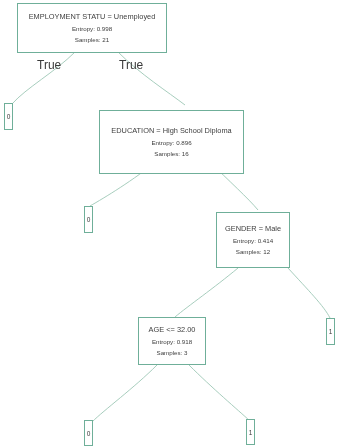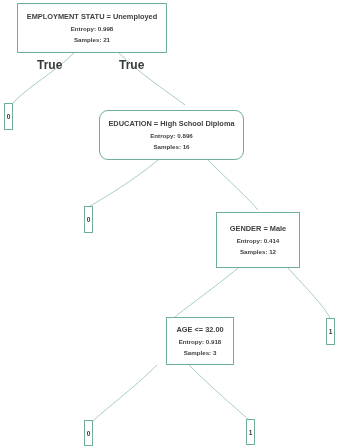--- a/index.html
+++ b/index.html
@@ -7,21 +7,20 @@
     padding: 0;
     background: #ffffff;
   }
   #canvas {
     position: relative;
     width: 342px;
     height: 447px;
     background: #ffffff;
     overflow: hidden;
     font-family: "Liberation Sans", sans-serif;
-    font-weight: bold;
   }
   #edge-layer {
     position: absolute;
     left: 0;
     top: 0;
     width: 342px;
     height: 447px;
     pointer-events: none;
   }
   .node {
@@ -95,41 +94,41 @@
     <div class="stat last">Samples: 21</div>
   </div>
 
   <div class="edge-label" style="left:37px; top:58px;">True</div>
   <div class="edge-label" style="left:119px; top:58px;">True</div>
 
   <div class="leaf" style="left:4px; top:103px; width:9px; height:27px;">
     <span>0</span>
   </div>
 
-  <div class="node" style="left:99px; top:110px; width:145px; height:50px;border-radius:9px;">
+  <div class="node" style="left:99px; top:110px; width:145px; height:64px;">
     <div class="title">EDUCATION = High School Diploma</div>
     <div class="stat">Entropy: 0.896</div>
     <div class="stat last">Samples: 16</div>
   </div>
 
   <div class="leaf" style="left:84px; top:206px; width:9px; height:27px;">
     <span>0</span>
   </div>
 
-  <div class="node" style="left:216px; top:212px; width:84px; height:56px;">
+  <div class="node" style="left:216px; top:212px; width:74px; height:56px;">
     <div class="title">GENDER = Male</div>
     <div class="stat">Entropy: 0.414</div>
     <div class="stat last">Samples: 12</div>
   </div>
 
   <div class="leaf" style="left:326px; top:318px; width:9px; height:27px;">
     <span>1</span>
   </div>
 
-  <div class="node" style="left:138px; top:317px; width:68px; height:48px;margin-left:28px;">
+  <div class="node" style="left:138px; top:317px; width:68px; height:48px;">
     <div class="title">AGE &lt;= 32.00</div>
     <div class="stat">Entropy: 0.918</div>
     <div class="stat last">Samples: 3</div>
   </div>
 
   <div class="leaf" style="left:84px; top:420px; width:9px; height:26px;">
     <span>0</span>
   </div>
 
   <div class="leaf" style="left:246px; top:419px; width:9px; height:26px;">

